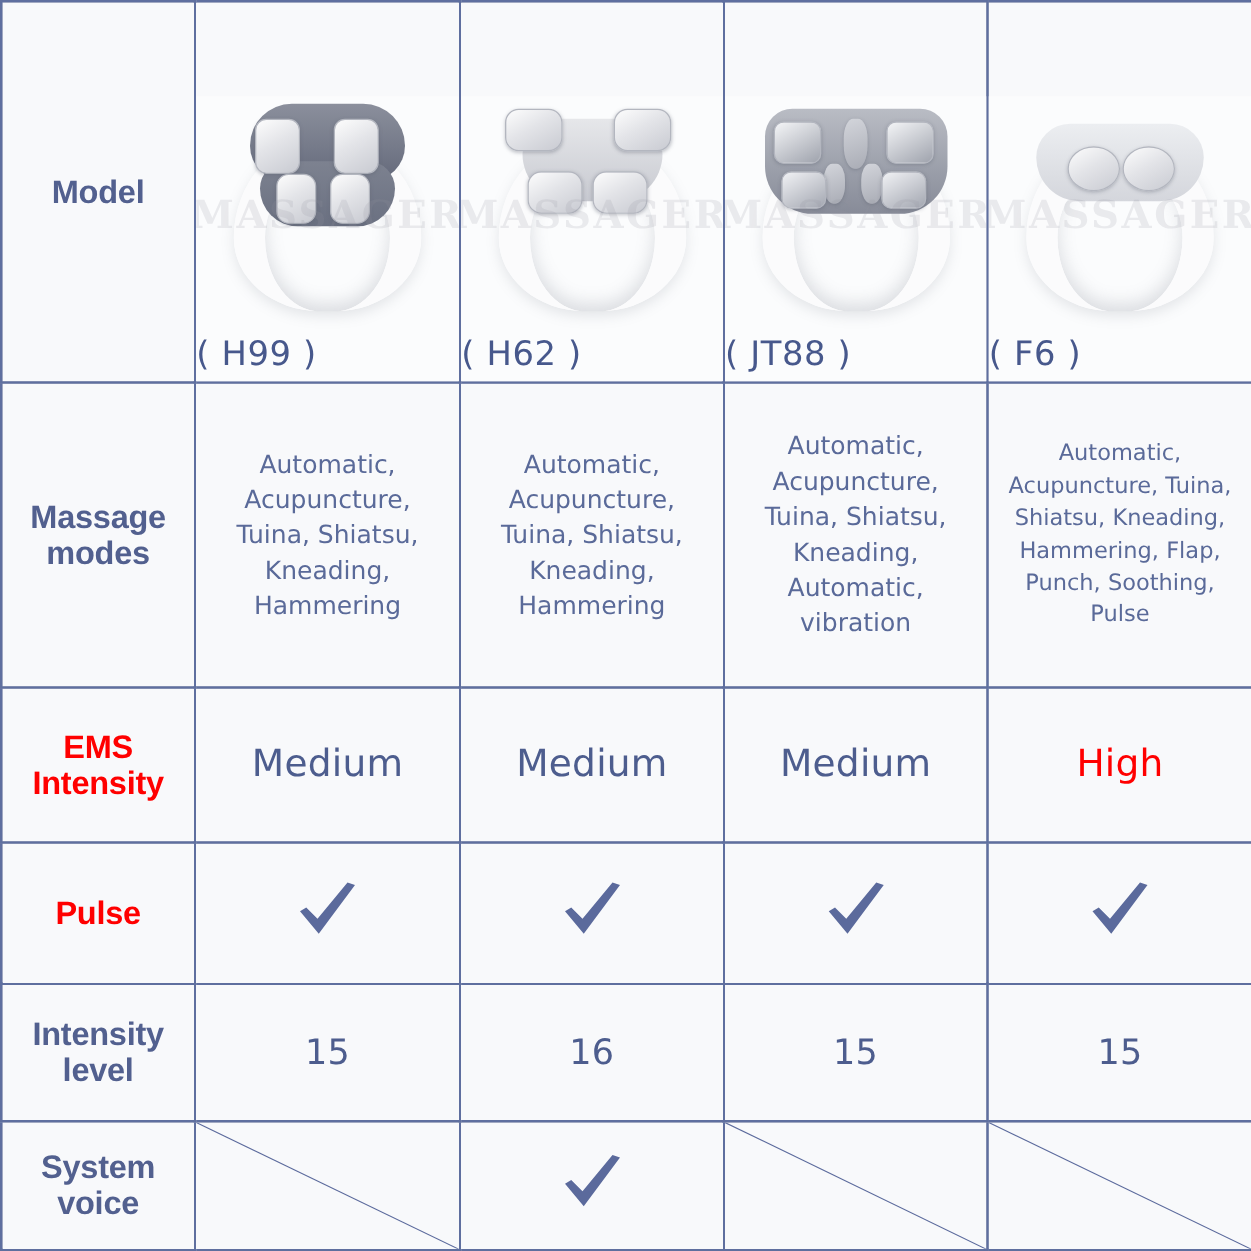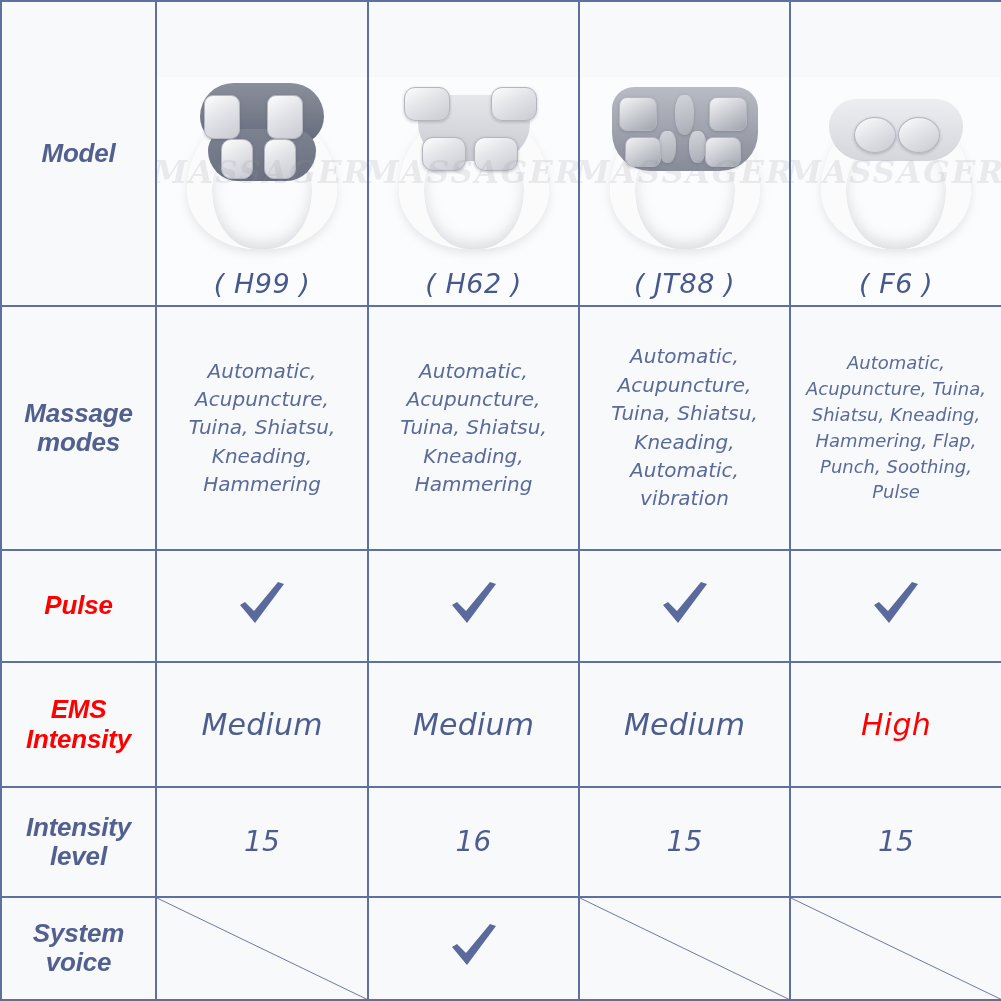--- a/index.html
+++ b/index.html
@@ -11,21 +11,20 @@
   body {
     font-family: "Liberation Sans", "DejaVu Sans", sans-serif;
   }
   #page {
     position: relative;
     width: 1001px;
     height: 1001px;
     overflow: hidden;
     background: #e5e5e5;
     box-sizing: border-box;
-    font-style: italic;
   }
   table.compare {
     border-collapse: collapse;
     table-layout: fixed;
     width: 1001px;
     height: 1001px;
   }
   table.compare td {
     border: 2px solid #5f6f9f;
     box-sizing: border-box;
@@ -62,21 +61,21 @@
     position: relative;
     width: 100%;
     height: 228px;
     overflow: hidden;
     background: #fbfcfd;
   }
   .prodname {
     position: absolute;
     left: 0; right: 0;
     bottom: 6px;
-    text-align: center;
+    text-align: left;
     font-size: 27px;
     color: #47588c;
     letter-spacing: 0.5px;
     font-family: "DejaVu Sans", sans-serif;
     z-index: 6;
   }
   .watermark {
     position: absolute;
     left: -6%;
     top: 34%;
@@ -315,46 +314,46 @@
     </td>
     <td>
       <div class="modes">Automatic, Acupuncture, Tuina, Shiatsu, Kneading, Automatic, vibration</div>
     </td>
     <td>
       <div class="modes tight">Automatic, Acupuncture, Tuina, Shiatsu, Kneading, Hammering, Flap, Punch, Soothing, Pulse</div>
     </td>
   </tr>
 
 
-  <tr style="height:85px">
-    <td class="rowhead alert">
-      <span class="lbl">Pulse</span>
-    </td>
-    <td><span class="mark"><svg width="56" height="52" viewBox="0 0 56 52" aria-hidden="true">
-                <path d="M6 27 L21 45 L50 6 L44 4 L20 33 L11 24 Z" fill="#5b6a9c"></path>
-              </svg></span></td>
-    <td><span class="mark"><svg width="56" height="52" viewBox="0 0 56 52" aria-hidden="true">
-                <path d="M6 27 L21 45 L50 6 L44 4 L20 33 L11 24 Z" fill="#5b6a9c"></path>
-              </svg></span></td>
-    <td><span class="mark"><svg width="56" height="52" viewBox="0 0 56 52" aria-hidden="true">
-                <path d="M6 27 L21 45 L50 6 L44 4 L20 33 L11 24 Z" fill="#5b6a9c"></path>
-              </svg></span></td>
-    <td><span class="mark"><svg width="56" height="52" viewBox="0 0 56 52" aria-hidden="true">
-                <path d="M6 27 L21 45 L50 6 L44 4 L20 33 L11 24 Z" fill="#5b6a9c"></path>
-              </svg></span></td>
-  </tr>
-
   <tr style="height:94px">
     <td class="rowhead alert">
       <span class="lbl">EMS<br>Intensity</span>
     </td>
     <td><span class="value">Medium</span></td>
     <td><span class="value">Medium</span></td>
     <td><span class="value">Medium</span></td>
     <td><span class="value hi">High</span></td>
+  </tr>
+
+  <tr style="height:85px">
+    <td class="rowhead alert">
+      <span class="lbl">Pulse</span>
+    </td>
+    <td><span class="mark"><svg width="56" height="52" viewBox="0 0 56 52" aria-hidden="true">
+                <path d="M6 27 L21 45 L50 6 L44 4 L20 33 L11 24 Z" fill="#5b6a9c"></path>
+              </svg></span></td>
+    <td><span class="mark"><svg width="56" height="52" viewBox="0 0 56 52" aria-hidden="true">
+                <path d="M6 27 L21 45 L50 6 L44 4 L20 33 L11 24 Z" fill="#5b6a9c"></path>
+              </svg></span></td>
+    <td><span class="mark"><svg width="56" height="52" viewBox="0 0 56 52" aria-hidden="true">
+                <path d="M6 27 L21 45 L50 6 L44 4 L20 33 L11 24 Z" fill="#5b6a9c"></path>
+              </svg></span></td>
+    <td><span class="mark"><svg width="56" height="52" viewBox="0 0 56 52" aria-hidden="true">
+                <path d="M6 27 L21 45 L50 6 L44 4 L20 33 L11 24 Z" fill="#5b6a9c"></path>
+              </svg></span></td>
   </tr>
 
 
   <tr style="height:83px">
     <td class="rowhead">
       <span class="lbl">Intensity<br>level</span>
     </td>
     <td><span class="value small">15</span></td>
     <td><span class="value small">16</span></td>
     <td><span class="value small">15</span></td>

